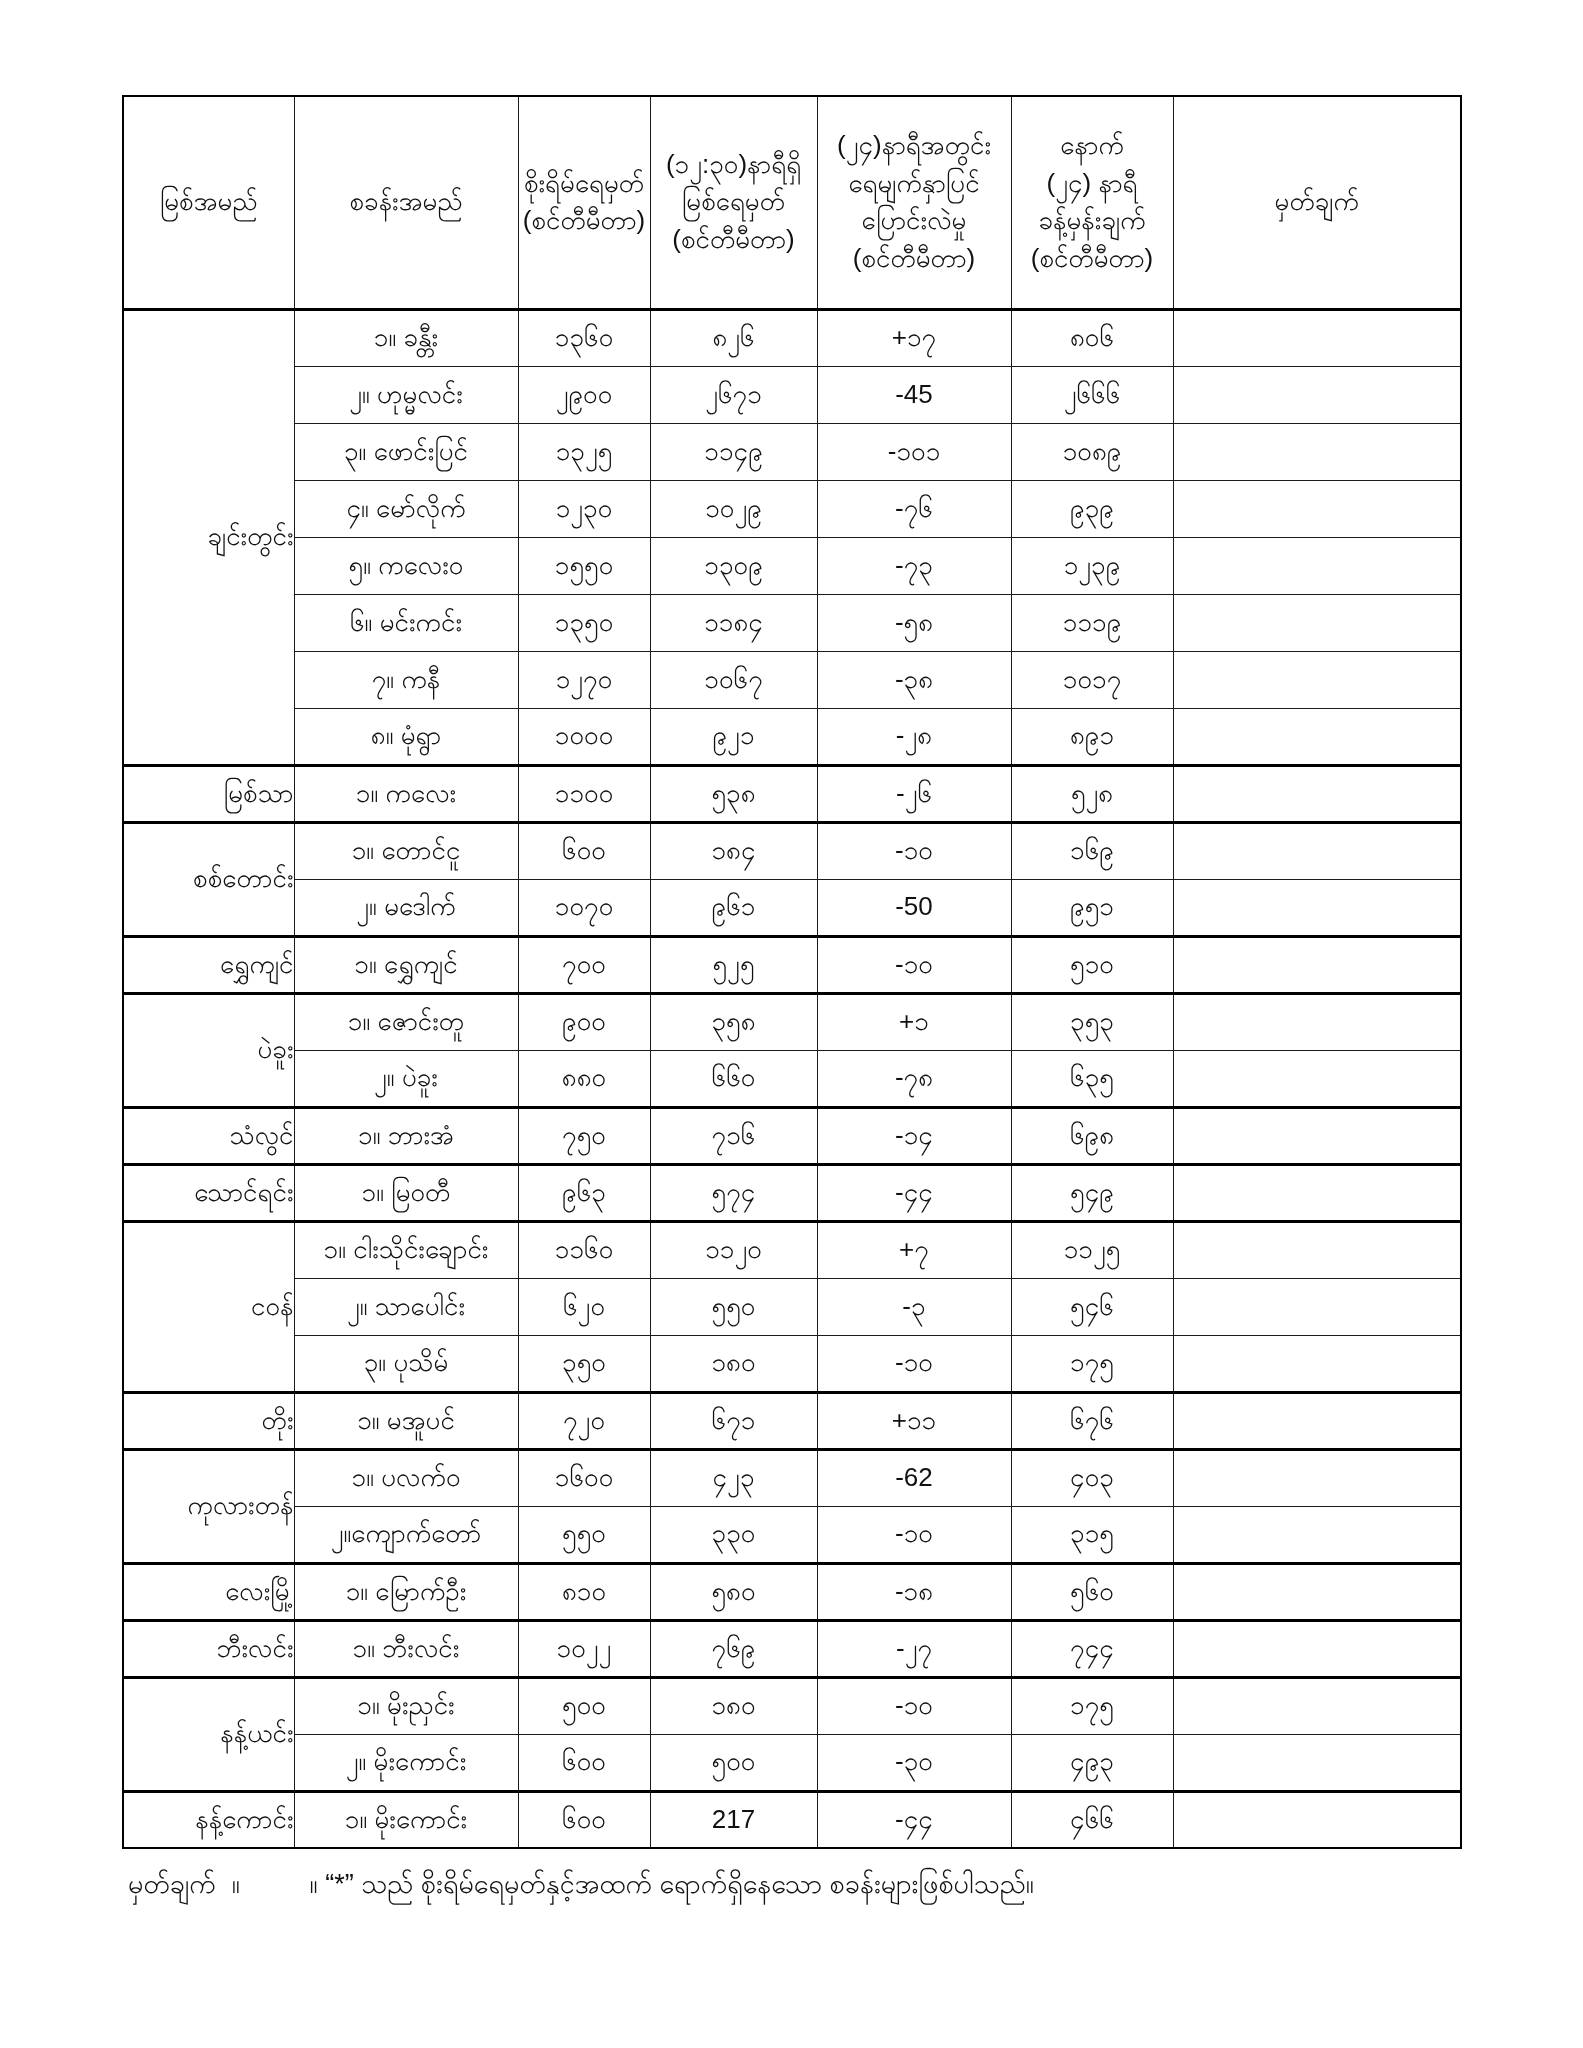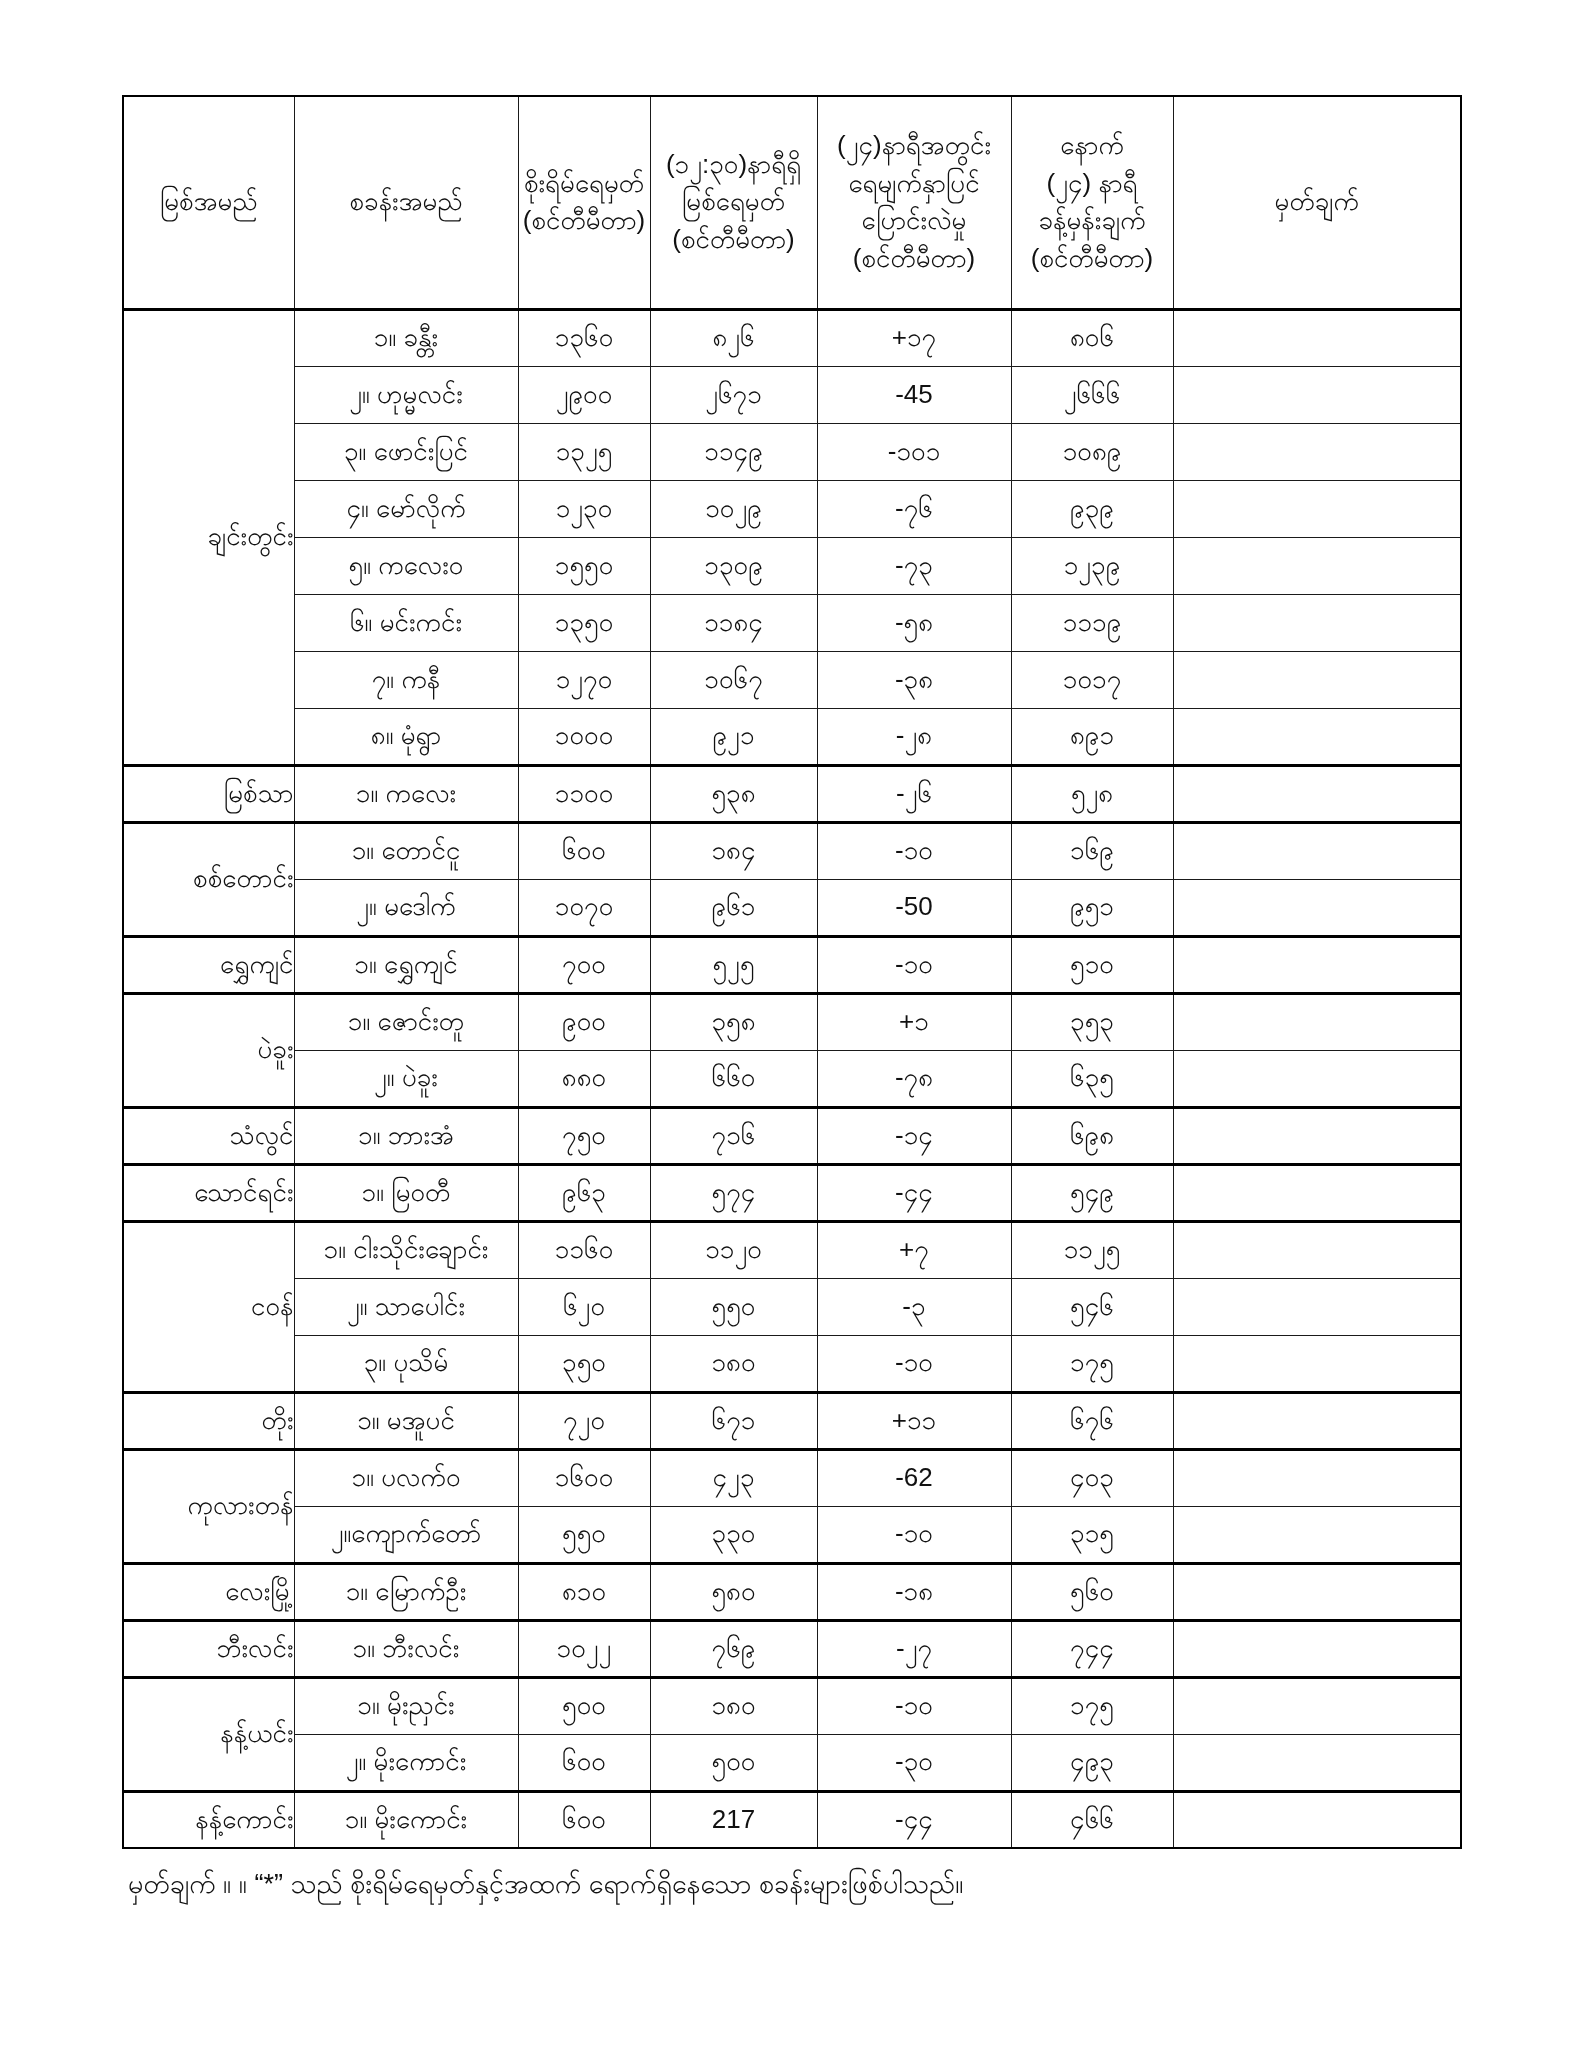--- a/index.html
+++ b/index.html
@@ -44,22 +44,22 @@
     white-space:nowrap;
   }
   td.num{text-align:center;}
   td.remark{background:#fff;}
   tr.g td{border-top:3px solid #000;}
   .footer{
     position:absolute;left:128px;top:1866px;
     font-size:27px;line-height:1.4;
     white-space:nowrap;
   }
-  .footer .flabel{display:inline-block;}
-  .footer .ftext{display:inline-block;}
+  .footer .flabel{display:inline-block;font-family:Liberation Mono, monospace;}
+  .footer .ftext{display:inline-block;margin-left:62px;}
 </style>
 </head>
 <body>
 
 <div class="sheet">
 
   <table class="wl">
     <colgroup>
       <col style="width:171px">
         <col style="width:224px">

